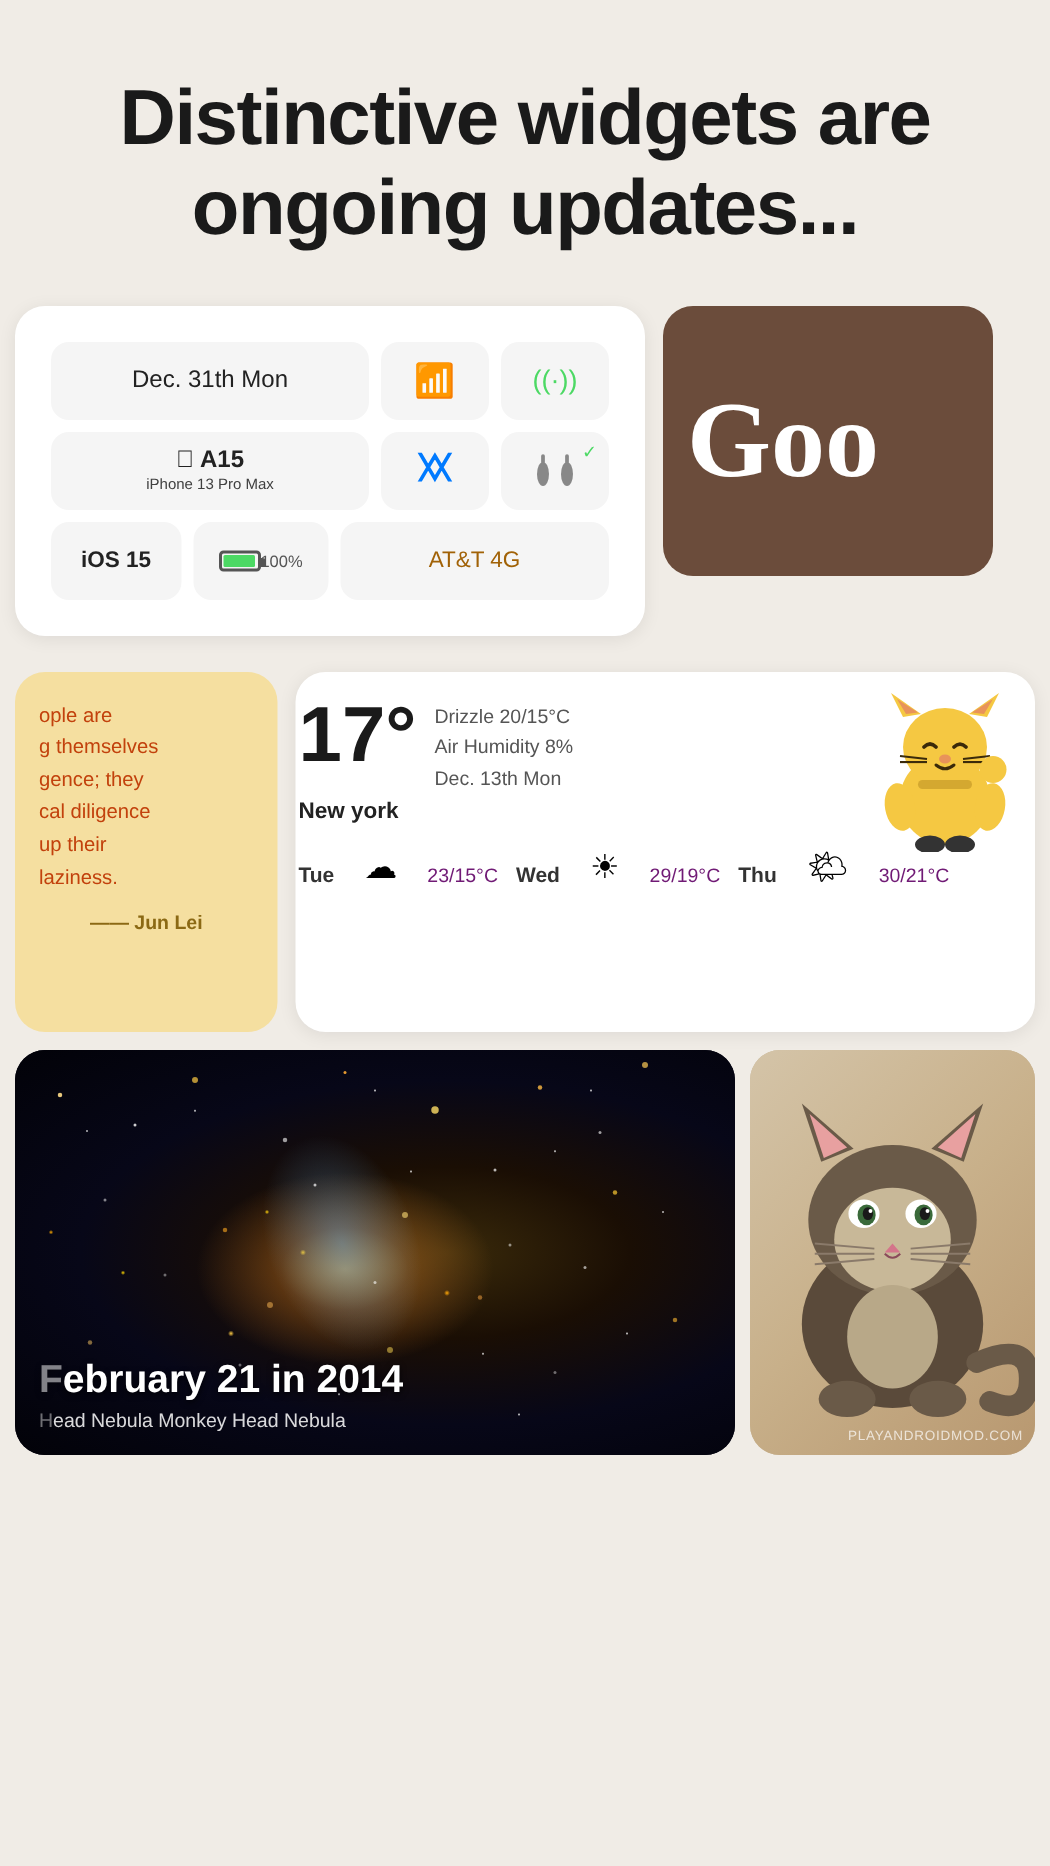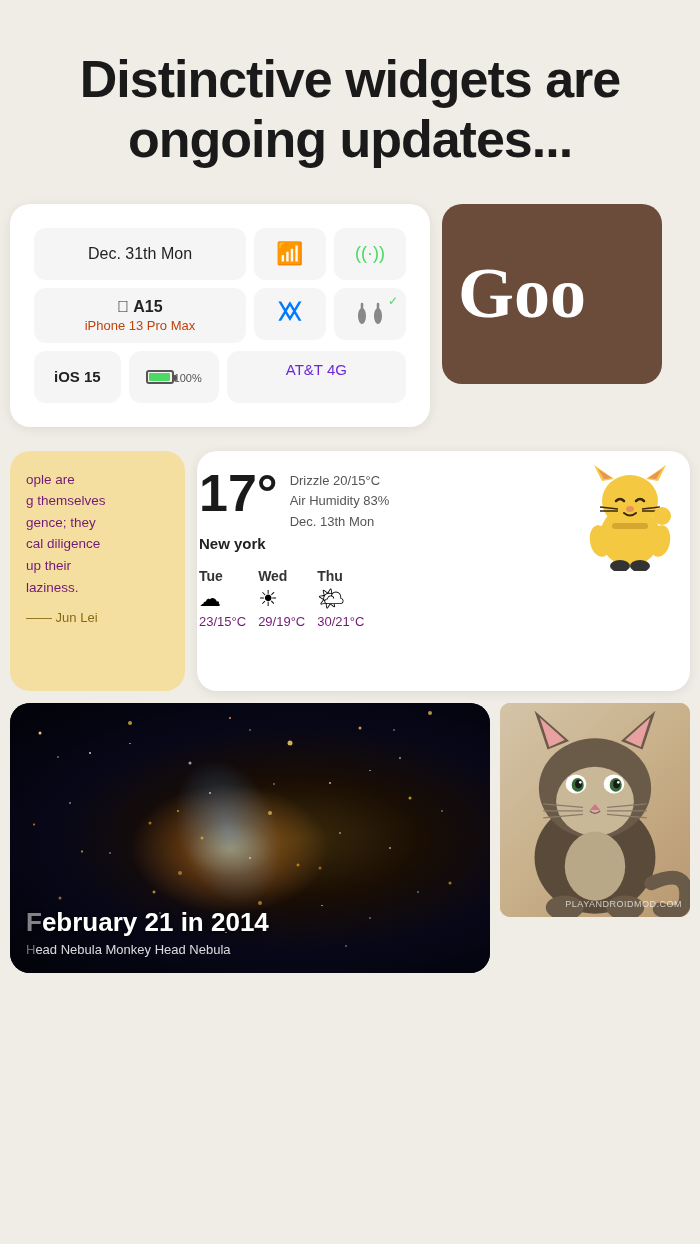--- a/index.html
+++ b/index.html
@@ -108,22 +108,22 @@
       align-items: center;
       justify-content: center;
       gap: 4px;
     }
 
     .apple-logo {
       font-size: 16px;
     }
 
     .sys-device-box .device-name {
-      font-size: 13px;
-      color: #c2410c;
+      font-size: 10px;
+      color: #404040;
       margin-top: 2px;
     }
 
     .bluetooth-box {
       background: #f5f5f5;
       border-radius: 12px;
       width: 72px;
       display: flex;
       align-items: center;
       justify-content: center;
@@ -184,24 +184,25 @@
       color: #555;
       font-weight: 500;
     }
 
     .carrier-box {
       background: #f5f5f5;
       border-radius: 12px;
       padding: 10px 16px;
       flex: 1;
       display: flex;
+      align-items: center;
       justify-content: center;
       font-size: 15px;
       font-weight: 500;
-      color: #6d28d9;
+      color: #a16207;
     }
 
     
     .google-widget {
       background: #6b4c3b;
       border-radius: 20px;
       width: 220px;
       height: 180px;
       margin: 0 10px 0 12px;
       display: flex;
@@ -232,30 +233,31 @@
       background: #f5dfa0;
       border-radius: 20px;
       padding: 18px 16px;
       width: 175px;
       min-height: 240px;
       flex-shrink: 0;
     }
 
     .quote-text {
       font-size: 13.5px;
-      color: #701a75;
+      color: #c2410c;
       line-height: 1.6;
       font-weight: 500;
     }
 
     .quote-author {
       margin-top: 12px;
       font-size: 13px;
       color: #8b6914;
-      font-weight: 400;
+      font-weight: 700;
+      text-align: center;
     }
 
     
     .weather-widget {
       background: #fff;
       border-radius: 20px;
       padding: 16px 2px;
       flex: 1;
       min-height: 240px;
       box-shadow: 0 2px 12px rgba(0,0,0,0.08);
@@ -303,23 +305,23 @@
     }
 
     .weather-forecast {
       display: flex;
       gap: 12px;
       margin-top: 16px;
     }
 
     .forecast-day {
       display: flex;
-      flex-direction: column;
-      align-items: flex-start;
-      gap: 2px;
+      flex-direction: row;
+      align-items: flex-end;
+      gap: 20px;
     }
 
     .forecast-day .day-name {
       font-size: 14px;
       font-weight: 600;
       color: #333;
     }
 
     .forecast-day .day-icon {
       font-size: 22px;
@@ -417,23 +419,23 @@
     .space-subtitle {
       font-size: 13px;
       color: rgba(255,255,255,0.85);
       margin-top: 4px;
       font-weight: 500;
     }
 
     
     .cat-widget {
       background: #c8b89a;
-      border-radius: 10px;
+      border-radius: 20px;
       flex: 1;
-      height: 214px;
+      height: 270px;
       overflow: hidden;
       position: relative;
     }
 
     .cat-bg {
       position: absolute;
       inset: 0;
       background: linear-gradient(135deg, #d4c4a8 0%, #c8b08a 50%, #b89870 100%);
     }
 
@@ -559,21 +561,21 @@
   <div class="quote-widget">
     <p class="quote-text">ople are<br>g themselves<br>gence; they<br>cal diligence<br>up their<br>laziness.</p>
     <p class="quote-author">—— Jun Lei</p>
   </div>
 
   <div class="weather-widget">
     <div class="weather-top">
       <div class="weather-temp">17°</div>
       <div class="weather-details">
         <p>Drizzle 20/15°C</p>
-        <p>Air Humidity 83%</p>
+        <p>Air Humidity 8%</p>
         <p>Dec. 13th  Mon</p>
       </div>
     </div>
     <p class="weather-city">New york</p>
 
     <div class="weather-mascot">
       <svg viewBox="0 0 100 110" width="100" height="110">
 
         <ellipse cx="50" cy="75" rx="30" ry="30" fill="#f5c842"></ellipse>
 

